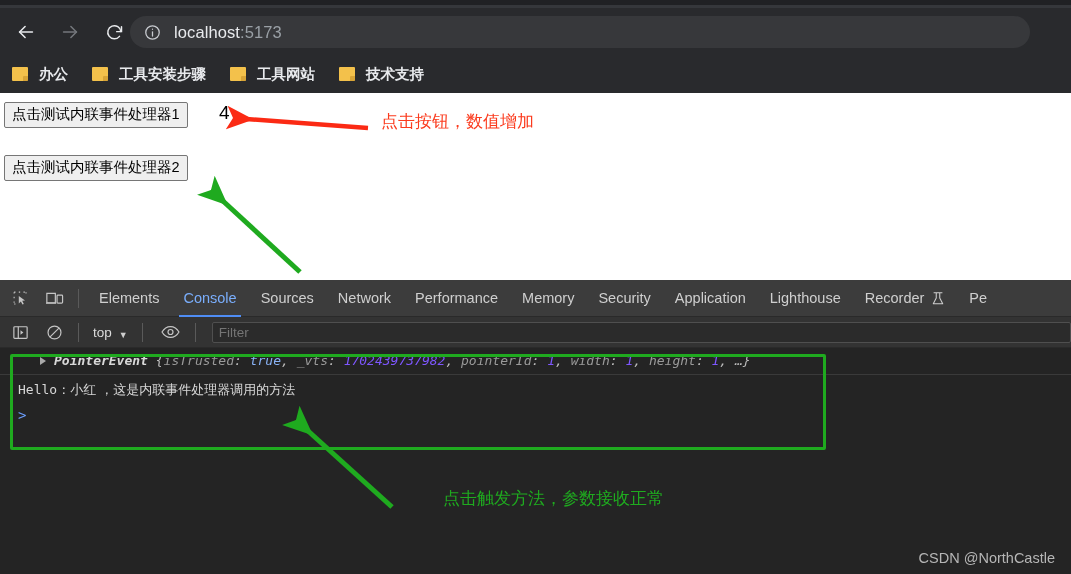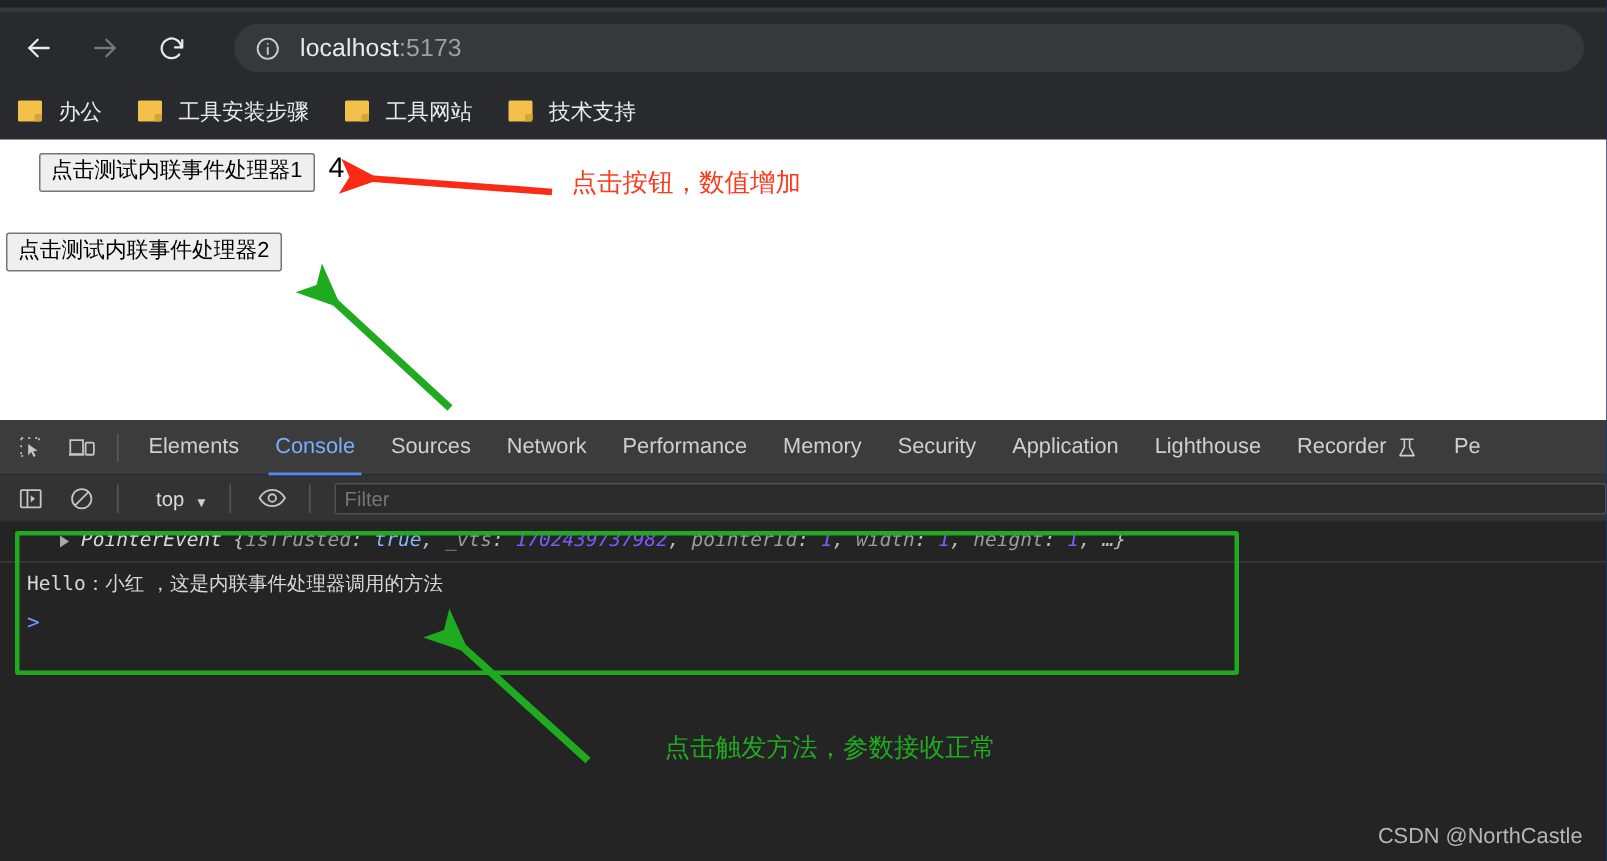--- a/index.html
+++ b/index.html
@@ -28,37 +28,37 @@
     position: absolute; top: 12px; width: 24px; height: 24px;
     display: flex; align-items: center; justify-content: center;
     color: #e8eaed;
   }
   .nav-back  { left: 14px; }
   .nav-fwd   { left: 58px; color: #74777c; }
   .nav-rel   { left: 102px; }
   .nav-btn svg { display: block; }
 
   .omnibox {
-    position: absolute; left: 156px; top: 8px;
+    position: absolute; left: 130px; top: 8px;
     width: 900px; height: 32px;
     background: #37383b; border-radius: 16px;
     display: flex; align-items: center; padding-left: 14px;
   }
   .site-info { width: 17px; height: 17px; flex: none; color: #c8cbd0; }
   .url-text {
     margin-left: 13px; font-size: 16.5px; color: #9aa0a6;
     letter-spacing: 0.1px; white-space: nowrap;
   }
   .url-text .host { color: #e8eaed; }
 
   
   .bookmarks {
     position: absolute; left: 0; top: 55px; width: 1071px; height: 38px;
     background: #292a2d;
-    display: flex; align-items: center; padding-left: 12px;
+    display: flex; align-items: center; padding-left: 12px; font-weight: bold;
   }
   .bm-item {
     display: flex; align-items: center; height: 26px;
     padding: 0 9px 0 0; margin-right: 15px; border-radius: 4px;
   }
   .bm-folder {
     width: 16px; height: 14px; flex: none; margin-right: 11px;
     background: #f3c14b; border-radius: 1px 1px 2px 1px;
     position: relative;
   }
@@ -78,21 +78,21 @@
     position: absolute;
     font-family: "Liberation Sans", "DejaVu Sans", sans-serif;
     font-size: 14.5px; color: #000;
     background: #efefef;
     border: 1px solid #767676;
     border-radius: 2px;
     padding: 3px 7px 4px 7px;
     line-height: 17px;
     white-space: nowrap;
   }
-  .page-btn-1 { left: 4px; top: 9px; margin-left: 22px; }
+  .page-btn-1 { left: 4px; top: 9px; }
   .page-btn-2 { left: 4px; top: 62px; }
   .counter {
     position: absolute; left: 219px; top: 8px;
     font-size: 19px; color: #000; line-height: 24px;
   }
 
   
   .anno { position: absolute; left: 0; top: 0; width: 1071px; height: 574px;
           pointer-events: none; }
   .anno-text { position: absolute; white-space: nowrap; font-size: 17px; }
@@ -129,21 +129,21 @@
   }
   .dt-tab .flask { margin-left: 7px; display: inline-flex; }
 
   .dt-filterbar {
     position: absolute; left: 0; top: 37px; width: 1071px; height: 31px;
     background: #333333; border-bottom: 1px solid #2a2a2a;
     display: flex; align-items: center;
   }
   .ctx-select {
     display: flex; align-items: flex-end; font-size: 13.5px; color: #dcdcdc;
-    margin-left: 13px; padding: 2px 4px; flex: none;
+    margin-left: 2px; padding: 2px 4px; flex: none;
   }
   .ctx-select .caret { margin-left: 7px; font-size: 9px; color: #cfcfcf; }
   .filter-input {
     flex: 1; height: 21px; margin: 0 0 0 8px;
     background: #2b2b2b; border: 1px solid #4f4f4f; border-radius: 2px;
     color: #9b9b9b; font-size: 13.5px; padding: 0 6px; line-height: 19px;
     font-family: "Liberation Sans", "DejaVu Sans", sans-serif;
     outline: none;
   }
 
@@ -160,21 +160,21 @@
     color: #d8d8d8;
   }
   .msg-obj { font-style: italic; }
   .arrow-tri {
     position: absolute; left: 40px; top: 9px;
     width: 0; height: 0; border-left: 6px solid #a9a9a9;
     border-top: 4px solid transparent; border-bottom: 4px solid transparent;
   }
   .msg-1 { padding-left: 54px; height: 27px; }
   .msg-2 { height: 29px; padding-top: 6px; }
-  .kw-class { color: #d8d8d8; font-weight: normal; }
+  .kw-class { color: #d8d8d8; font-weight: bold; }
   .kw-prop  { color: #9a9a9a; }
   .kw-bool  { color: #8ab4f8; }
   .kw-num   { color: #7e57ff; }
   .kw-punct { color: #bdbdbd; }
   .cn { font-family: "DejaVu Sans", "Liberation Sans", sans-serif; font-style: normal; }
 
   .prompt-row {
     position: relative; height: 24px; padding-left: 18px; padding-top: 2px;
   }
   .prompt-caret {

